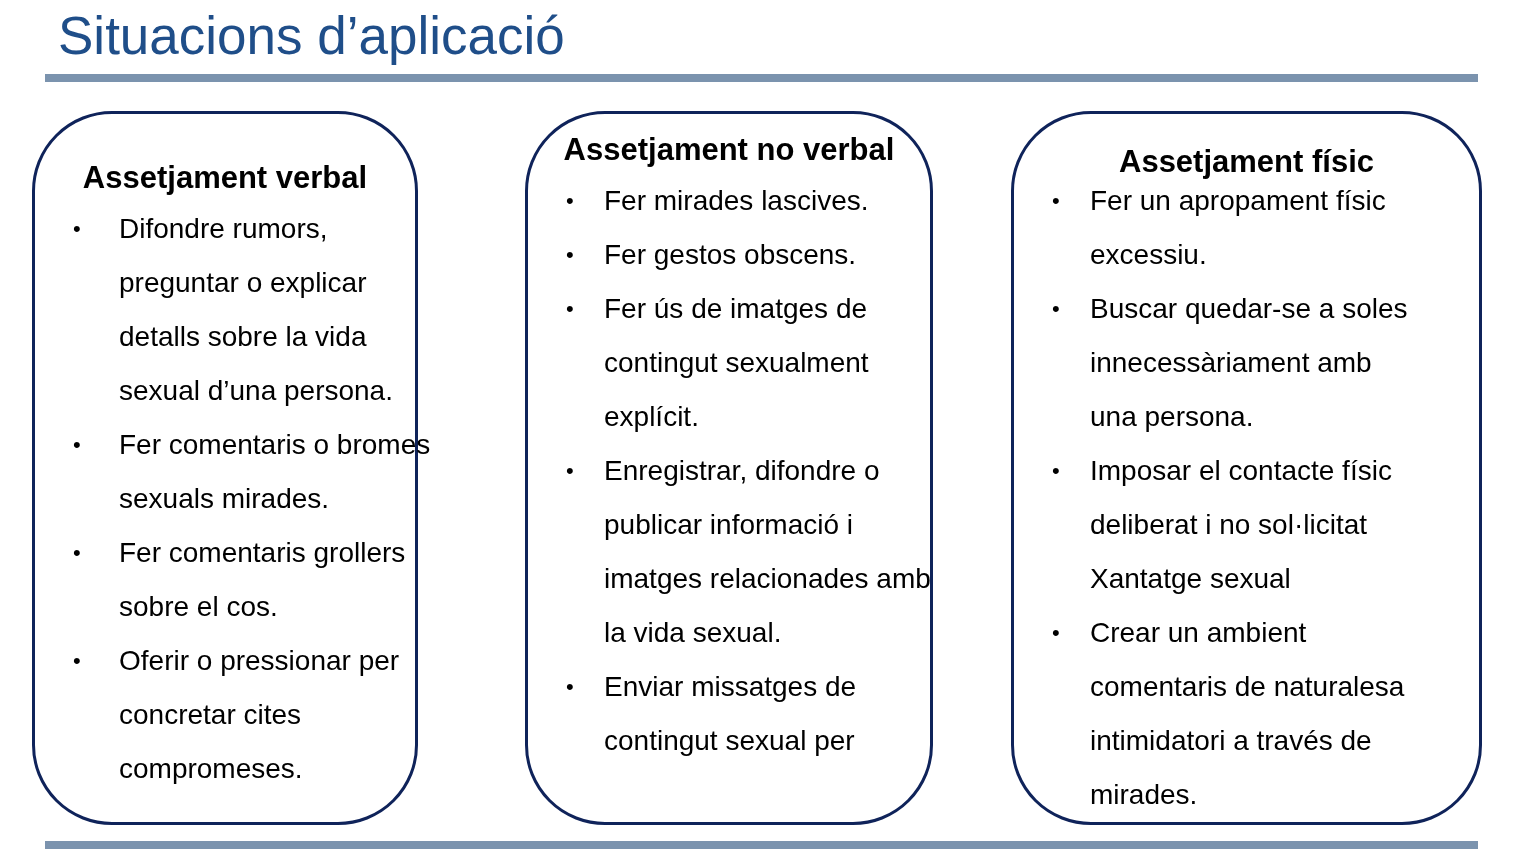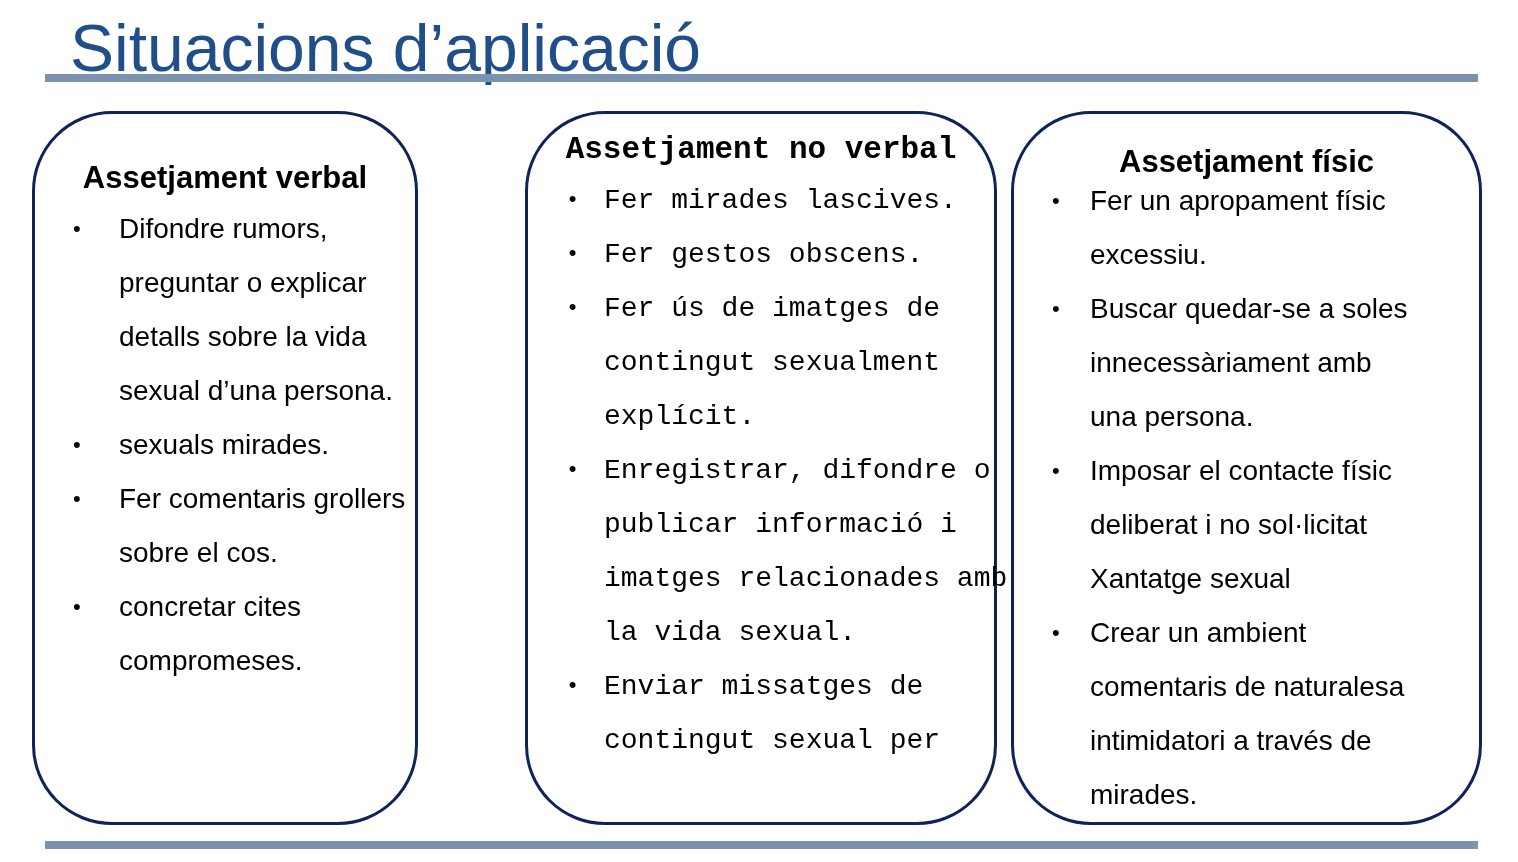--- a/index.html
+++ b/index.html
@@ -1,30 +1,30 @@
 <!DOCTYPE html>
 <html><head>
 <meta charset="utf-8">
 <style>
   html, body { margin:0; padding:0; background:#ffffff; }
   body { width:1518px; height:862px; position:relative; overflow:hidden;
          font-family:"Liberation Sans", sans-serif; color:#000; }
-  .title { position:absolute; left:58px; top:4px; font-size:66px; color:#1f4e89;
-           line-height:64px; font-weight:normal; margin:12px; }
+  .title { position:absolute; left:58px; top:4px; font-size:53px; color:#1f4e89;
+           line-height:64px; font-weight:normal; margin:0; }
   .rule { position:absolute; left:45px; width:1433px; height:8px; background:#7b93ae; }
   .rule.top { top:74px; }
   .rule.bottom { top:841px; }
   .card { position:absolute; top:111px; height:714px; border:3px solid #0f235a;
           border-radius:80px; box-sizing:border-box; background:#fff; }
   .card h2 { margin:0; font-size:31px; font-weight:bold; text-align:center; line-height:40px; }
   .card ul { list-style:none; margin:0; padding:0; }
   .card li { position:relative; font-size:28px; line-height:54px; padding-left:0; }
   .card li .bullet { position:absolute; font-size:22px; }
   #c1 { left:32px; width:386px; }
-  #c2 { left:525px; width:472px;font-family:Liberation Mono, monospace; }
+  #c2 { left:525px; width:408px; }
   #c3 { left:1011px; width:471px; }
   #c1 h2 { position:absolute; top:44px; left:0; right:0; }
   #c1 ul { position:absolute; top:88px; left:84px; width:380px; }
   #c1 li .bullet { left:-46px; }
   #c2 h2 { position:absolute; top:16px; left:0; right:0; }
   #c2 ul { position:absolute; top:60px; left:76px; width:380px; }
   #c2 li .bullet { left:-38px; }
   #c3 h2 { position:absolute; top:28px; left:0; right:0; }
   #c3 ul { position:absolute; top:60px; left:76px; width:390px; }
   #c3 li .bullet { left:-38px; }
@@ -41,29 +41,31 @@
   <ul>
       <li>
         <span class="bullet">•</span>
         <span class="line">Difondre rumors,</span>
         <span class="line">preguntar o explicar</span>
         <span class="line">detalls sobre la vida</span>
         <span class="line">sexual d’una persona.</span>
       </li>
       <li>
         <span class="bullet">•</span>
+        <span class="line">Fer comentaris o bromes</span>
         <span class="line">sexuals mirades.</span>
       </li>
       <li>
         <span class="bullet">•</span>
         <span class="line">Fer comentaris grollers</span>
         <span class="line">sobre el cos.</span>
       </li>
       <li>
         <span class="bullet">•</span>
+        <span class="line">Oferir o pressionar per</span>
         <span class="line">concretar cites</span>
         <span class="line">compromeses.</span>
       </li>
     </ul>
 </section>
 
 <section class="card" id="c2">
   <h2>Assetjament no verbal</h2>
   <ul>
       <li>

